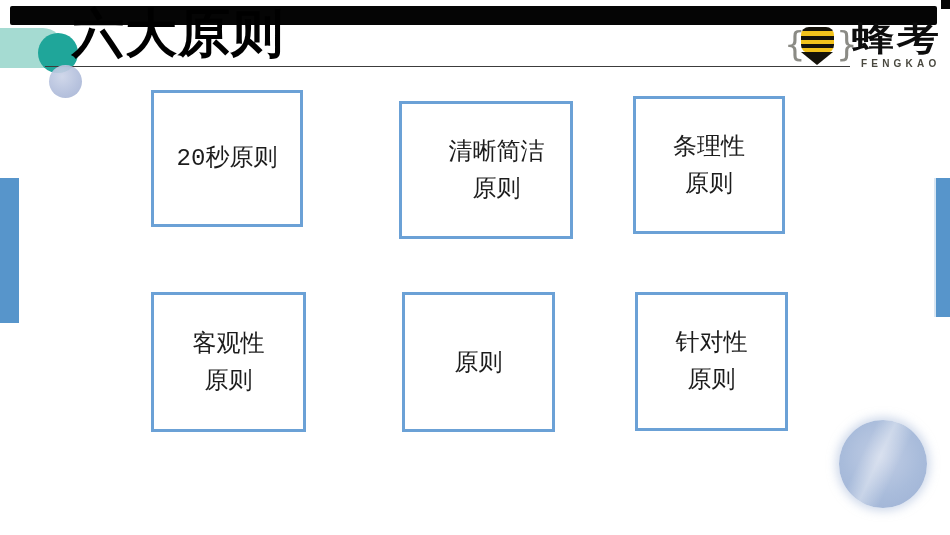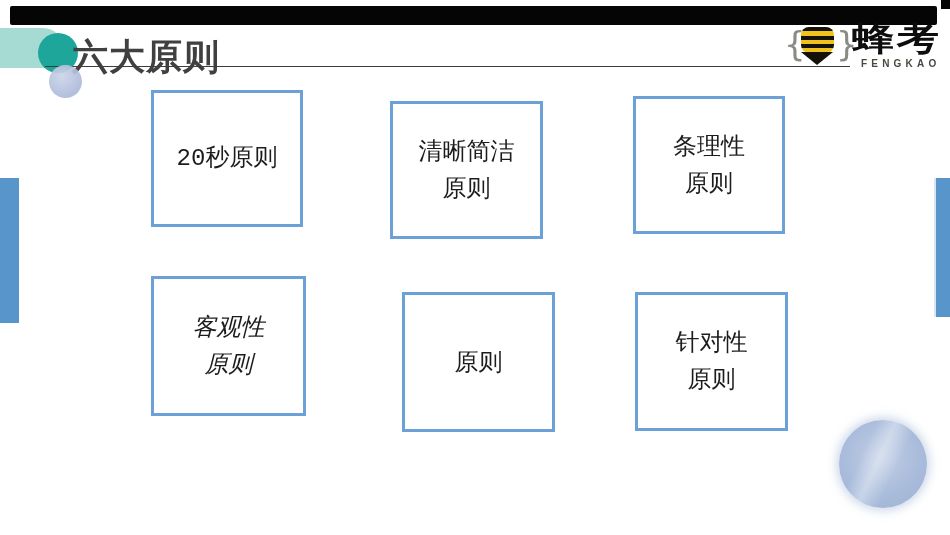--- a/index.html
+++ b/index.html
@@ -9,22 +9,22 @@
   
   .top-bar{position:absolute;left:10px;top:6px;width:927px;height:19px;background:#050505;border-radius:2px;}
   .corner-mark{position:absolute;left:941px;top:0;width:9px;height:9px;background:#050505;}
 
   
   .teal-pill{position:absolute;left:-22px;top:28px;width:85px;height:40px;background:#a5dbd2;
              border-radius:0 20px 20px 0;}
   .teal-circle{position:absolute;left:38px;top:33px;width:40px;height:40px;border-radius:50%;background:#1fa69a;}
   .gray-circle{position:absolute;left:49px;top:65px;width:33px;height:33px;border-radius:50%;
                background:radial-gradient(circle at 40% 35%,#ccd4e8 0%,#b3bfdc 55%,#a2b0d2 100%);opacity:.92;}
-  .title{position:absolute;left:72px;top:39px;font-size:36px;line-height:36px;font-weight:900;
-         color:#404040;letter-spacing:1px;white-space:nowrap;}
+  .title{position:absolute;left:72px;top:15px;font-size:52px;line-height:36px;font-weight:900;
+         color:#000000;letter-spacing:1px;white-space:nowrap;}
   .title-underline{position:absolute;left:45px;top:66px;width:805px;height:1px;background:#3c3c3c;}
 
   
   .logo{position:absolute;left:784px;top:22px;width:166px;height:52px;}
   .bee{position:absolute;left:0;top:0;width:68px;height:54px;}
   .wing{position:absolute;top:0;font-size:34px;line-height:44px;color:#8b8b85;
         font-family:"DejaVu Sans",sans-serif;font-weight:400;}
   .wing.left{left:0;}
   .wing.right{left:52px;}
   .bee-body{position:absolute;left:17px;top:5px;width:33px;height:26px;border-radius:8px;
@@ -41,23 +41,23 @@
   
   .bar-left{position:absolute;left:0;top:178px;width:19px;height:145px;background:#5795cb;}
   .bar-right{position:absolute;left:934px;top:178px;width:16px;height:139px;background:#5795cb;
              border-left:2px solid #d9e6f2;}
 
   
   .pbox{position:absolute;background:#fff;border:3px solid #6ba1d6;display:flex;flex-direction:column;
         align-items:center;justify-content:center;text-align:center;
         font-family:"Liberation Serif","DejaVu Serif",serif;font-size:24px;line-height:37px;color:#1c1c1c;}
   .b0{left:151px;top:90px;width:146px;height:131px;font-family:Liberation Mono, monospace;}
-  .b1{left:390px;top:101px;width:147px;height:132px;}
+  .b1{left:399px;top:101px;width:147px;height:132px;padding-left:21px;}
   .b2{left:633px;top:96px;width:146px;height:132px;text-align:right;}
-  .b3{left:151px;top:276px;width:149px;height:134px;font-style:italic;}
+  .b3{left:151px;top:292px;width:149px;height:134px;}
   .b4{left:402px;top:292px;width:147px;height:134px;}
   .b5{left:635px;top:292px;width:147px;height:133px;font-family:Liberation Mono, monospace;}
 
   
   .bottom-circle{position:absolute;left:839px;top:420px;width:88px;height:88px;border-radius:50%;
      background:
        linear-gradient(115deg,rgba(255,255,255,0) 30%,rgba(255,255,255,.38) 45%,rgba(255,255,255,0) 62%),
        radial-gradient(circle at 48% 42%,#c2cee5 0%,#a9bcdb 55%,#9db1d4 100%);
      box-shadow:0 0 10px 3px rgba(169,188,219,.55);}
 </style>

